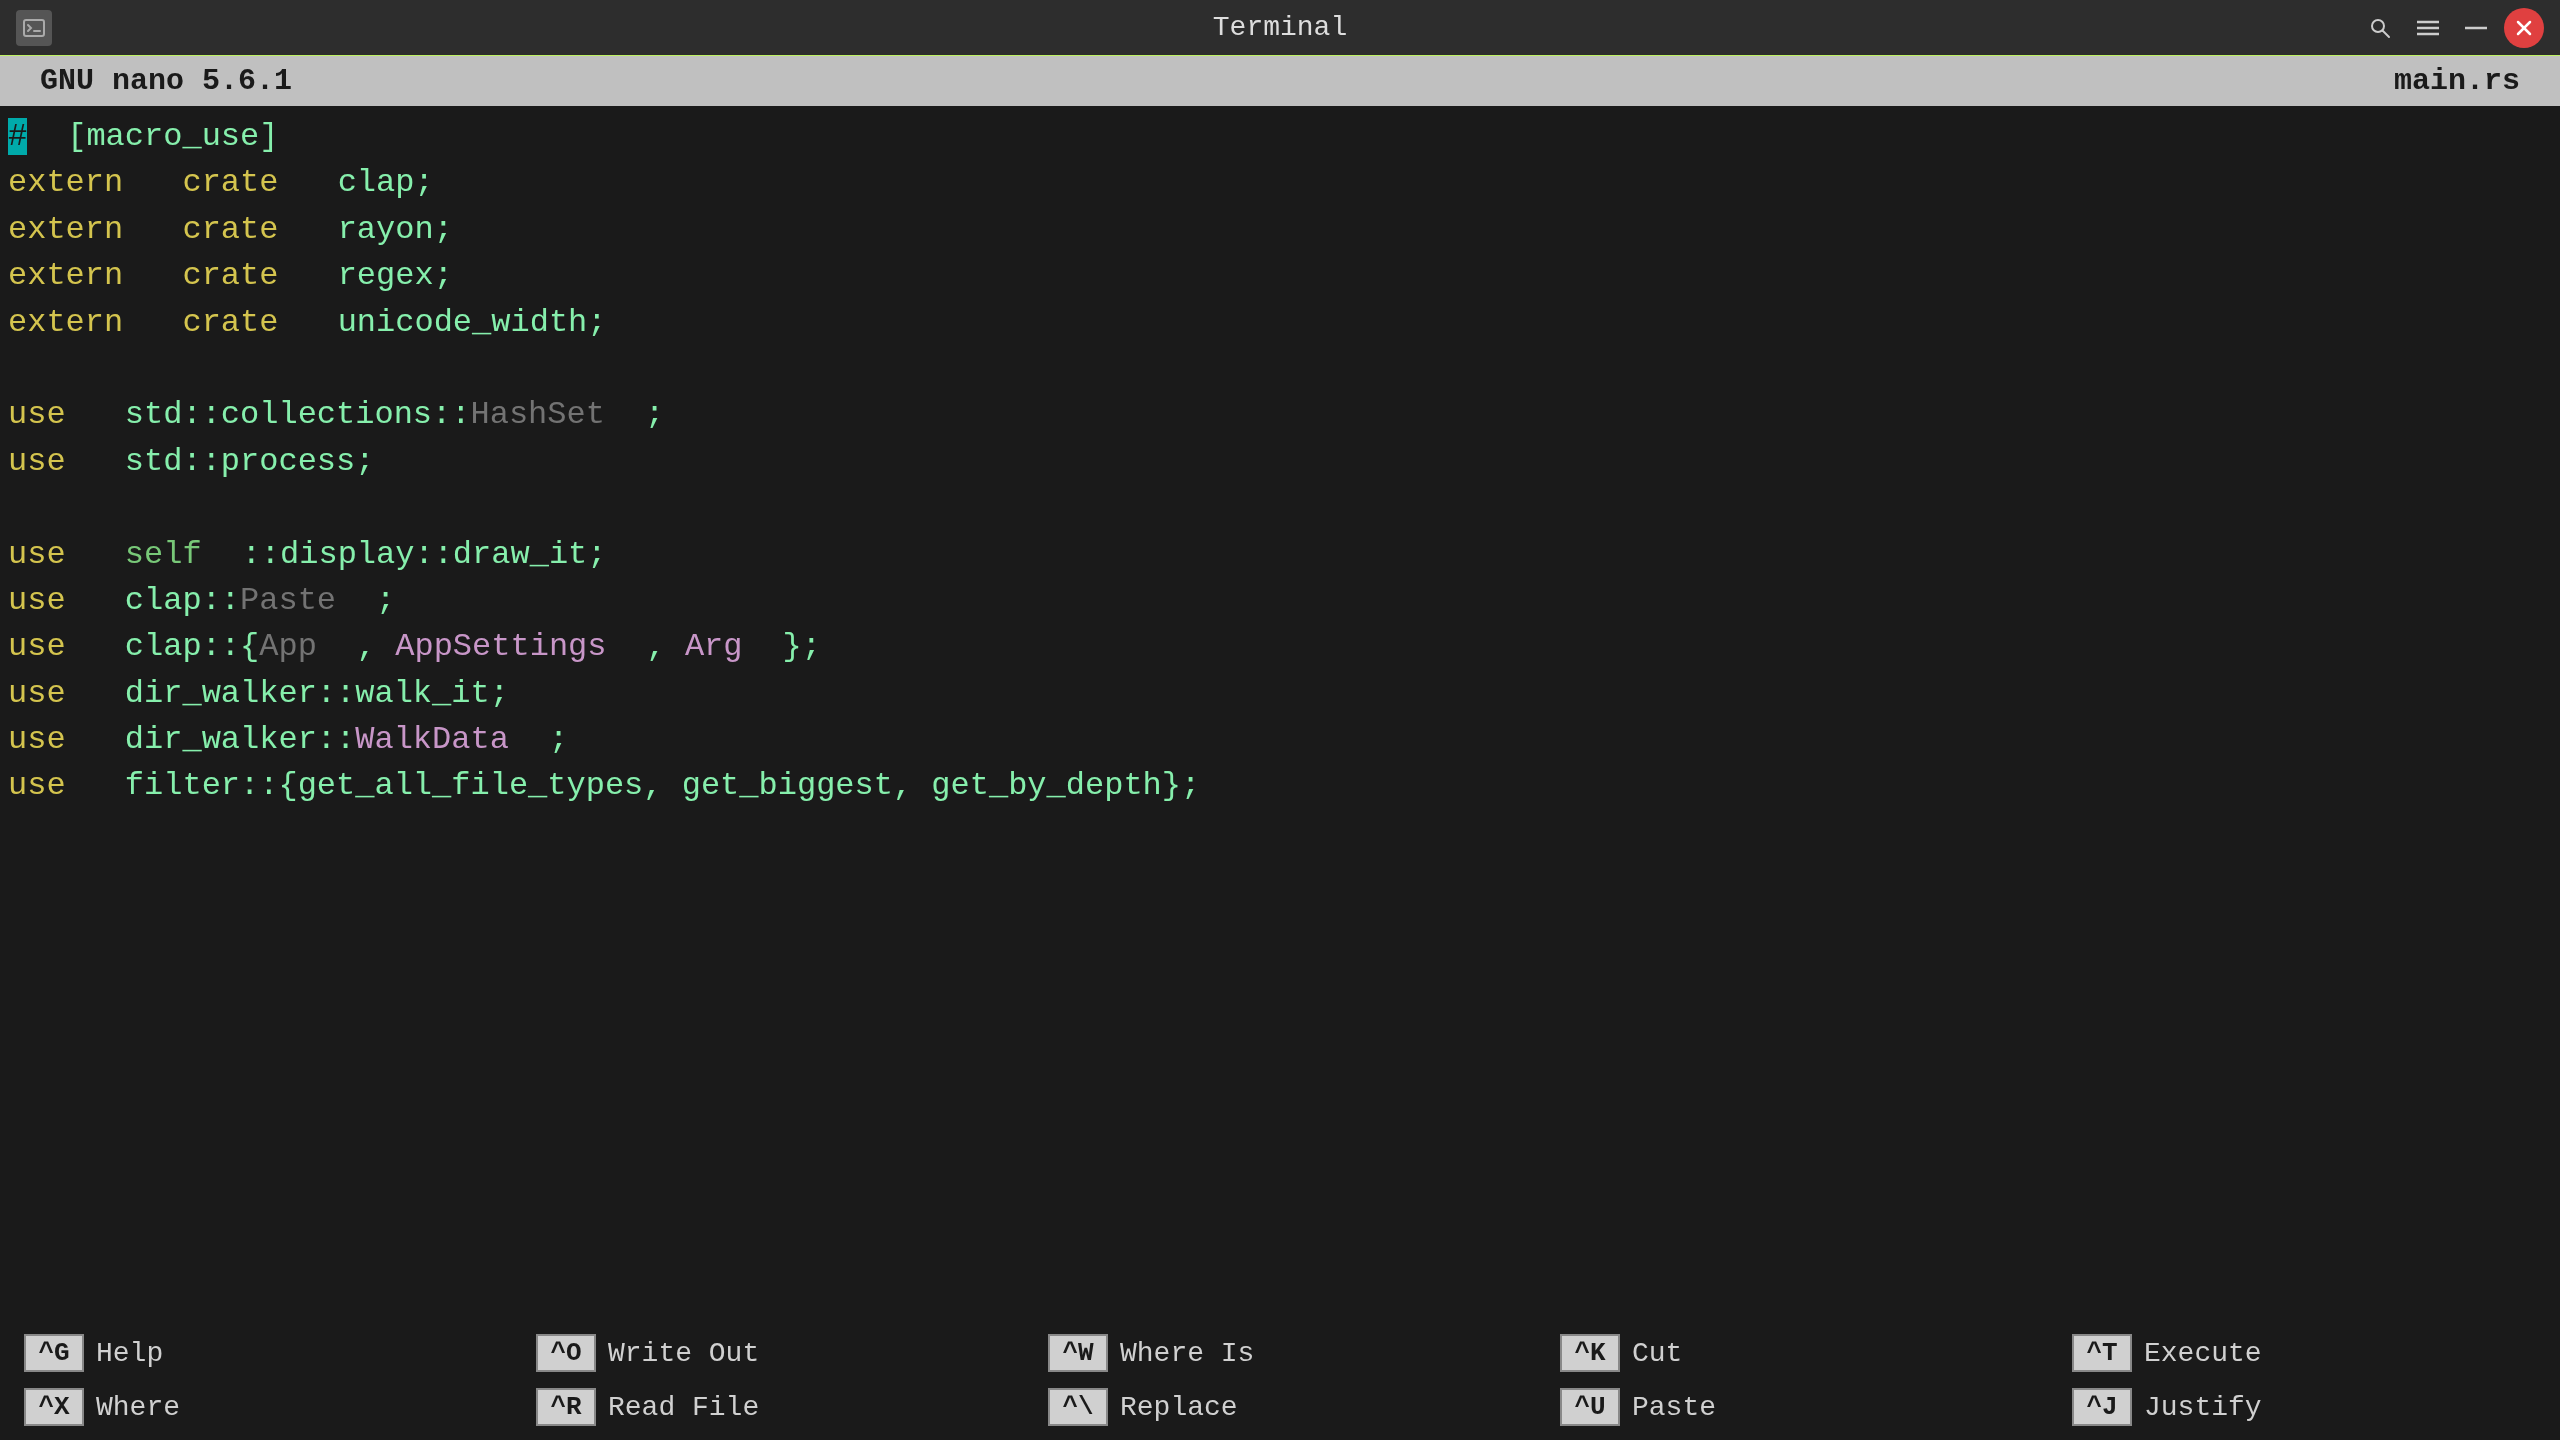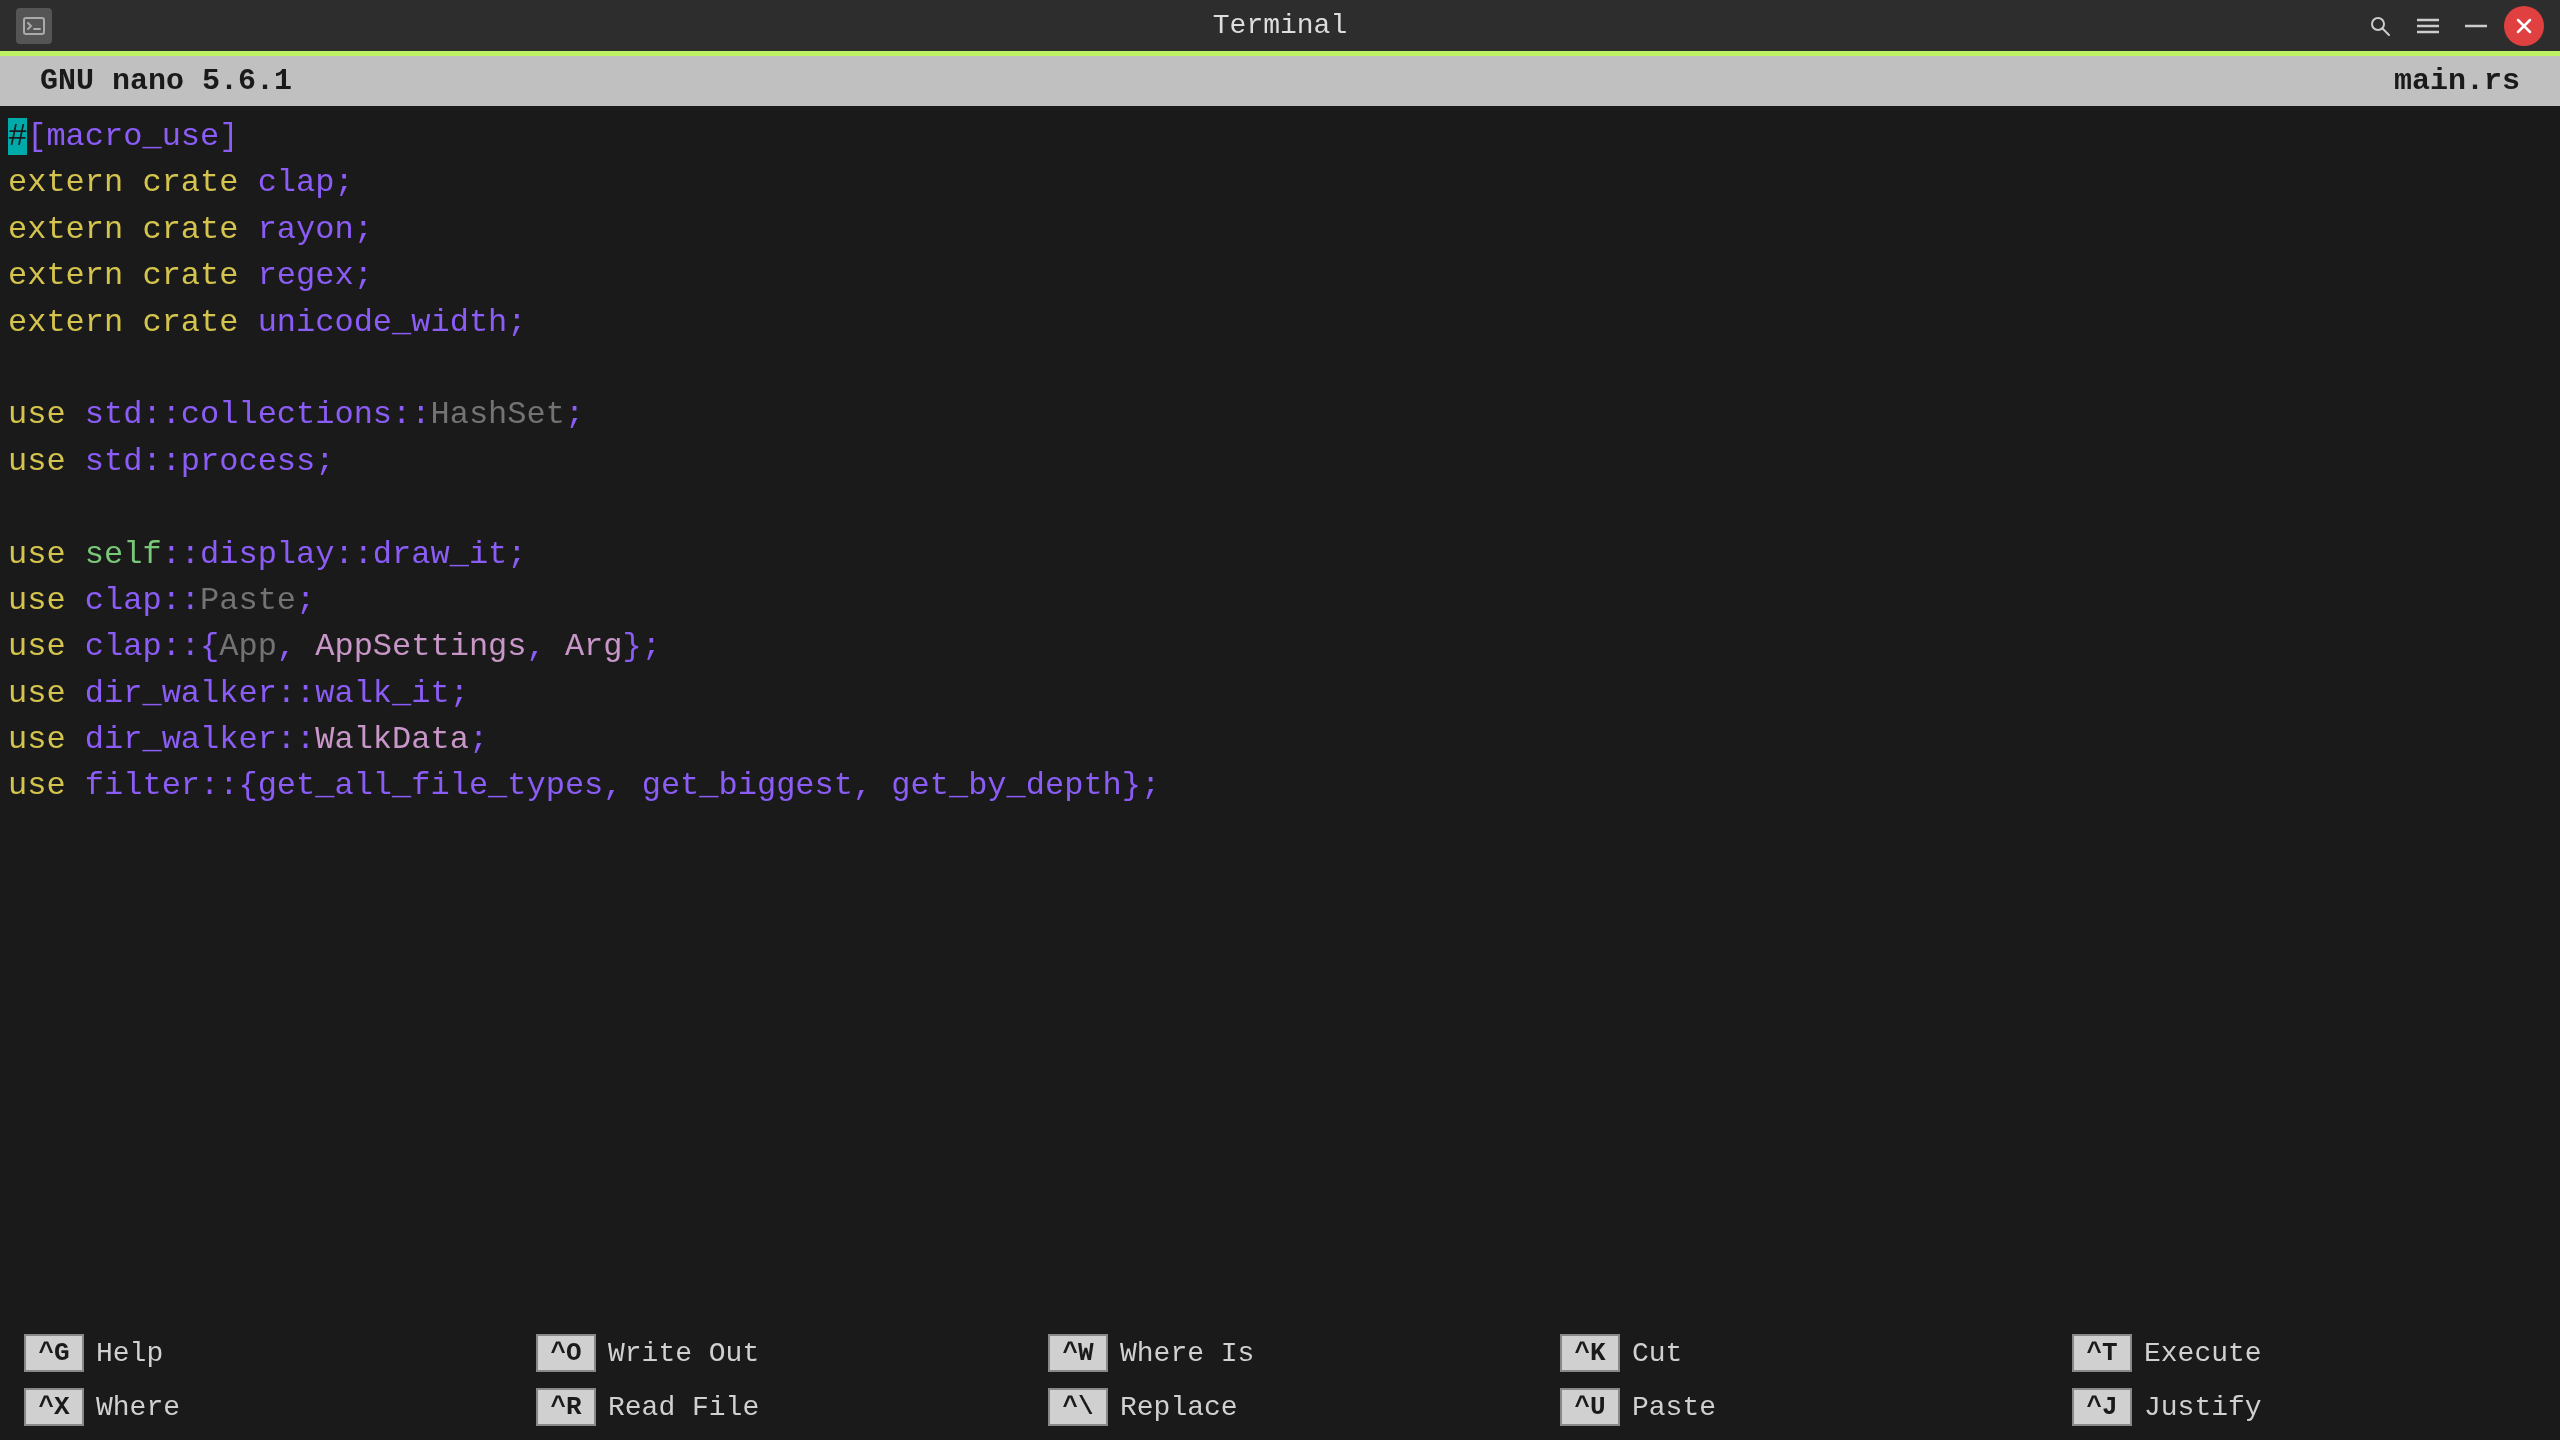--- a/index.html
+++ b/index.html
@@ -17,21 +17,21 @@
     }
 
     
     .title-bar {
       background: #2d2d2d;
       height: 56px;
       display: flex;
       align-items: center;
       justify-content: space-between;
       padding: 0 16px;
-      border-bottom: 5px solid #bef264;
+      border-bottom: 1px solid #bef264;
     }
 
     .title-bar-left {
       display: flex;
       align-items: center;
       gap: 12px;
     }
 
     .app-icon {
       width: 36px;
@@ -107,21 +107,21 @@
       font-size: 32px;
       font-family: 'Courier New', Courier, monospace;
       line-height: 1.45;
       white-space: pre;
       padding: 0 8px;
     }
 
     
     .c-yellow { color: #d4c44e; }
     .c-cyan { color: #737373; }
-    .c-white { color: #8b5cf6; }
+    .c-white { color: #86efac; margin-left: 40px; }
     .c-purple { color: #c896c8; }
     .c-green { color: #78c878; text-align: center; }
 
     
     .cursor-highlight {
       background: #00aaaa;
       color: #1a1a1a;
     }
 
     

